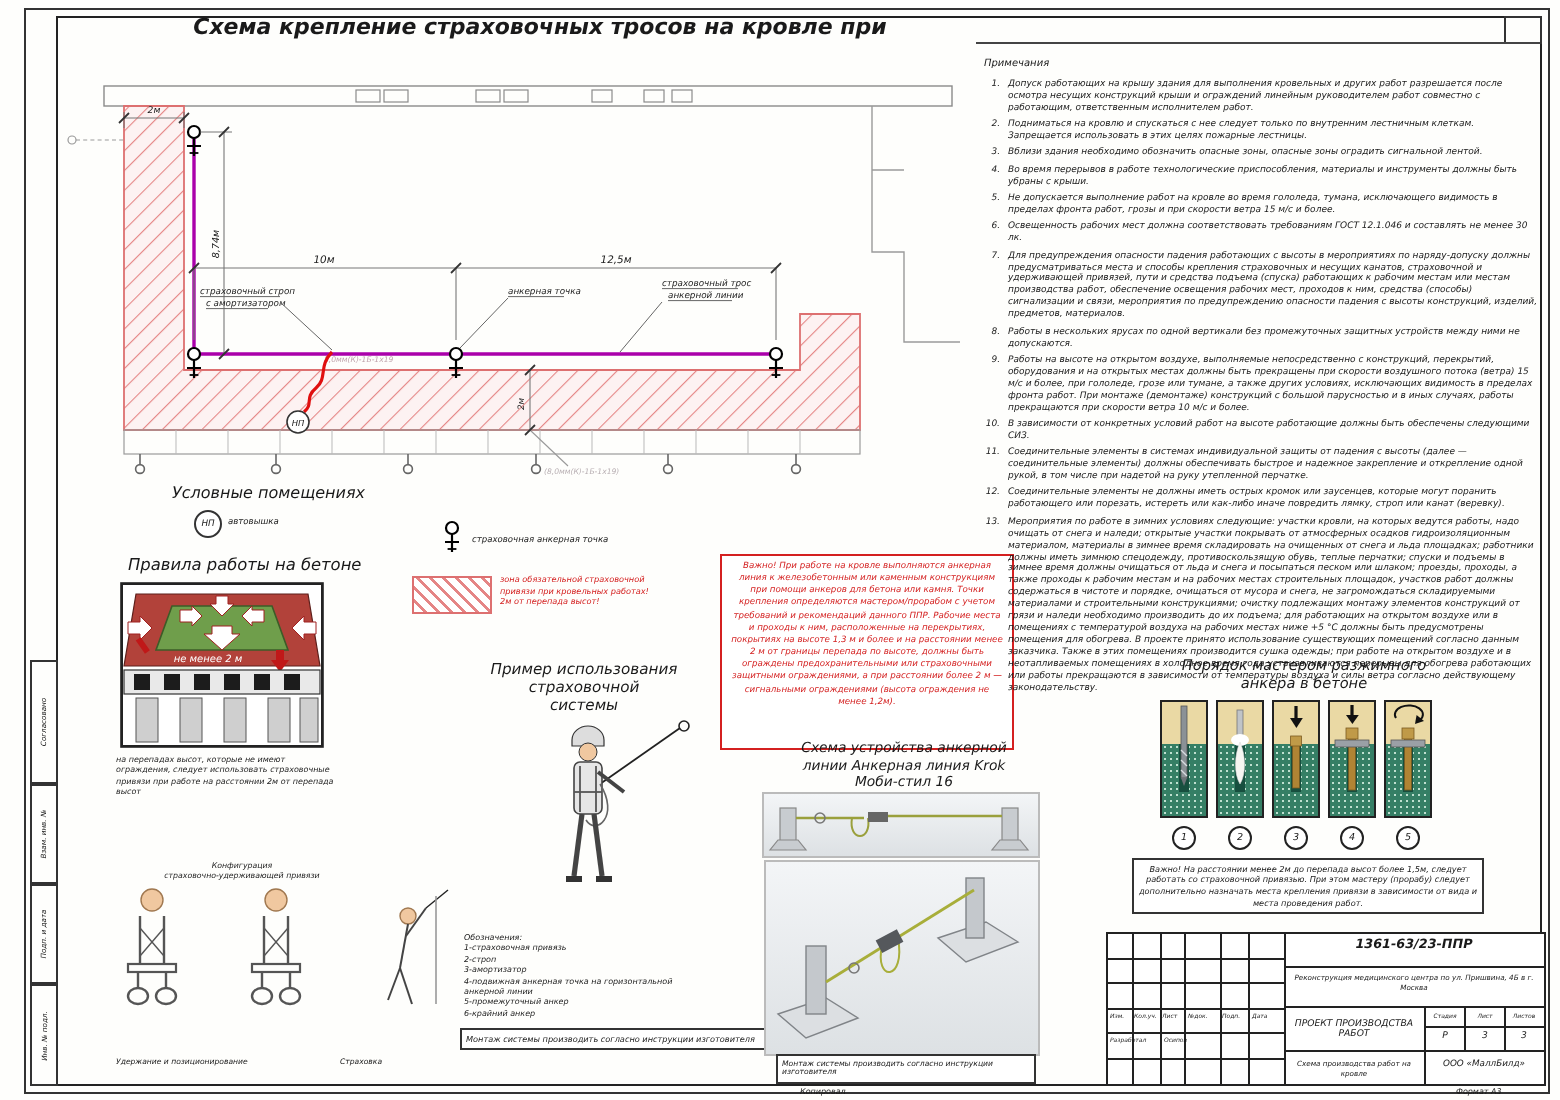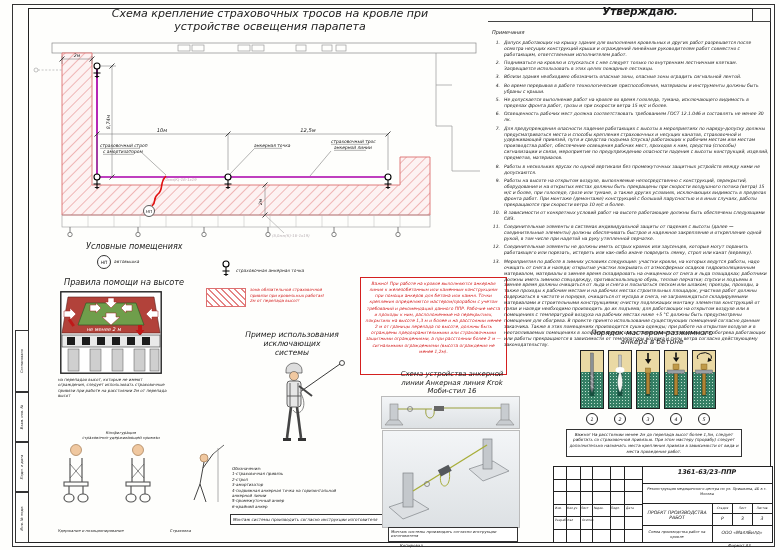--- a/index.html
+++ b/index.html
@@ -33,26 +33,24 @@
 </style>
 </head>
 <body>
 
 <div class="sheet">
 
   <div class="abs frame-outer"></div>
   <div class="abs frame-inner"></div>
   <div class="abs" style="left:752px;top:8px;width:17px;height:12px;border:0.8px solid #333;"></div>
 
-  <div class="abs it ctr" style="left:70px;top:7px;width:400px;font-size:11px;font-weight:400;">
+  <div class="abs it ctr" style="left:70px;top:7px;width:400px;font-size:11px;font-weight:700;">
     <div>Схема крепление страховочных тросов на кровле при</div>
-    <div>устройстве освещения парапета</div>
-  </div>
-
-  <div class="abs it ctr" style="left:560px;top:5px;width:160px;font-size:10.5px;font-weight:600;">Утверждаю.</div>
+  </div>
+
   <div class="abs" style="left:488px;top:21px;width:282px;height:1px;background:#444;"></div>
 
   <svg class="abs" style="left:28px;top:30px;" width="455" height="210" viewBox="0 0 455 210">
     <defs>
       <pattern id="rh" width="7" height="7" patternTransform="rotate(45)" patternUnits="userSpaceOnUse">
         <rect width="7" height="7" fill="#fdf2f2"></rect>
         <line x1="0" y1="0" x2="0" y2="7" stroke="#e58585" stroke-width="1.1"></line>
       </pattern>
     </defs>
 
@@ -194,21 +192,21 @@
   </svg>
   <div class="abs it" style="left:236px;top:268px;font-size:4.3px;">страховочная анкерная точка</div>
 
   <div class="abs hatch-swatch" style="left:206px;top:288px;width:38px;height:17px;"></div>
   <div class="abs it redtxt" style="left:250px;top:287px;font-size:4.1px;line-height:1.4;">
     <div>зона обязательной страховочной</div>
     <div>привязи при кровельных работах!</div>
     <div>2м от перепада высот!</div>
   </div>
 
-  <div class="abs it" style="left:64px;top:277px;font-size:8.2px;">Правила помощи на высоте</div>
+  <div class="abs it" style="left:64px;top:277px;font-size:8.2px;">Правила работы на бетоне</div>
   <svg class="abs" style="left:60px;top:291px;" width="102" height="83" viewBox="0 0 102 83">
     <rect x="0.8" y="0.8" width="100.4" height="81.4" fill="#fff" stroke="#222" stroke-width="1.4"></rect>
     <polygon points="8,6 94,6 100,42 2,42" fill="#b2423a" stroke="#5c1f1b" stroke-width="0.6"></polygon>
     <polygon points="26,12 76,12 84,34 18,34" fill="#6f9e4b" stroke="#3d5c28" stroke-width="0.8"></polygon>
     <g fill="#fff" stroke="#a02020" stroke-width="0.5">
       <polygon points="4,20 10,20 10,17 16,23 10,29 10,26 4,26"></polygon>
       <polygon points="98,20 92,20 92,17 86,23 92,29 92,26 98,26"></polygon>
       <polygon points="48,7 54,7 54,11 57,11 51,17 45,11 48,11"></polygon>
       <polygon points="30,14 36,14 36,12 41,17 36,22 36,20 30,20"></polygon>
       <polygon points="72,14 66,14 66,12 61,17 66,22 66,20 72,20"></polygon>
@@ -265,21 +263,21 @@
       <line x1="157" y1="12" x2="168" y2="3" stroke="#222" stroke-width="0.7"></line>
       <line x1="162" y1="6" x2="162" y2="60" stroke="#999" stroke-width="0.8"></line>
     </g>
   </svg>
   <div class="abs it" style="left:58px;top:528px;font-size:3.8px;">Удержание и позиционирование</div>
   <div class="abs it" style="left:170px;top:528px;font-size:3.8px;">Страховка</div>
 
   <div class="abs warnbox it redtxt ctr" style="left:360px;top:277px;width:137px;height:90px;font-size:4.35px;line-height:1.42;">Важно! При работе на кровле выполняются анкерная линия к железобетонным или каменным конструкциям при помощи анкеров для бетона или камня. Точки крепления определяются мастером/прорабом с учетом требований и рекомендаций данного ППР. Рабочие места и проходы к ним, расположенные на перекрытиях, покрытиях на высоте 1,3 м и более и на расстоянии менее 2 м от границы перепада по высоте, должны быть ограждены предохранительными или страховочными защитными ограждениями, а при расстоянии более 2 м — сигнальными ограждениями (высота ограждения не менее 1,2м).</div>
 
   <div class="abs it ctr" style="left:222px;top:330px;width:140px;font-size:7.6px;">
-    <div>Пример использования исключающих</div>
+    <div>Пример использования страховочной</div>
     <div>системы</div>
   </div>
   <svg class="abs" style="left:258px;top:356px;" width="92" height="108" viewBox="0 0 92 108">
     <line x1="42" y1="36" x2="82" y2="8" stroke="#222" stroke-width="0.9"></line>
     <circle cx="84" cy="7" r="2.5" fill="none" stroke="#222" stroke-width="0.8"></circle>
     <path d="M28,14 A8,7 0 0 1 44,14 L44,17 L28,17 Z" fill="#ddd" stroke="#333" stroke-width="0.6"></path>
     <circle cx="36" cy="20" r="4.5" fill="#f0c8a0" stroke="#333" stroke-width="0.5"></circle>
     <rect x="29" y="25" width="14" height="26" rx="3" fill="#e6e6e6" stroke="#444" stroke-width="0.8"></rect>
     <line x1="32" y1="27" x2="32" y2="50" stroke="#555" stroke-width="0.9"></line>
     <line x1="40" y1="27" x2="40" y2="50" stroke="#555" stroke-width="0.9"></line>

